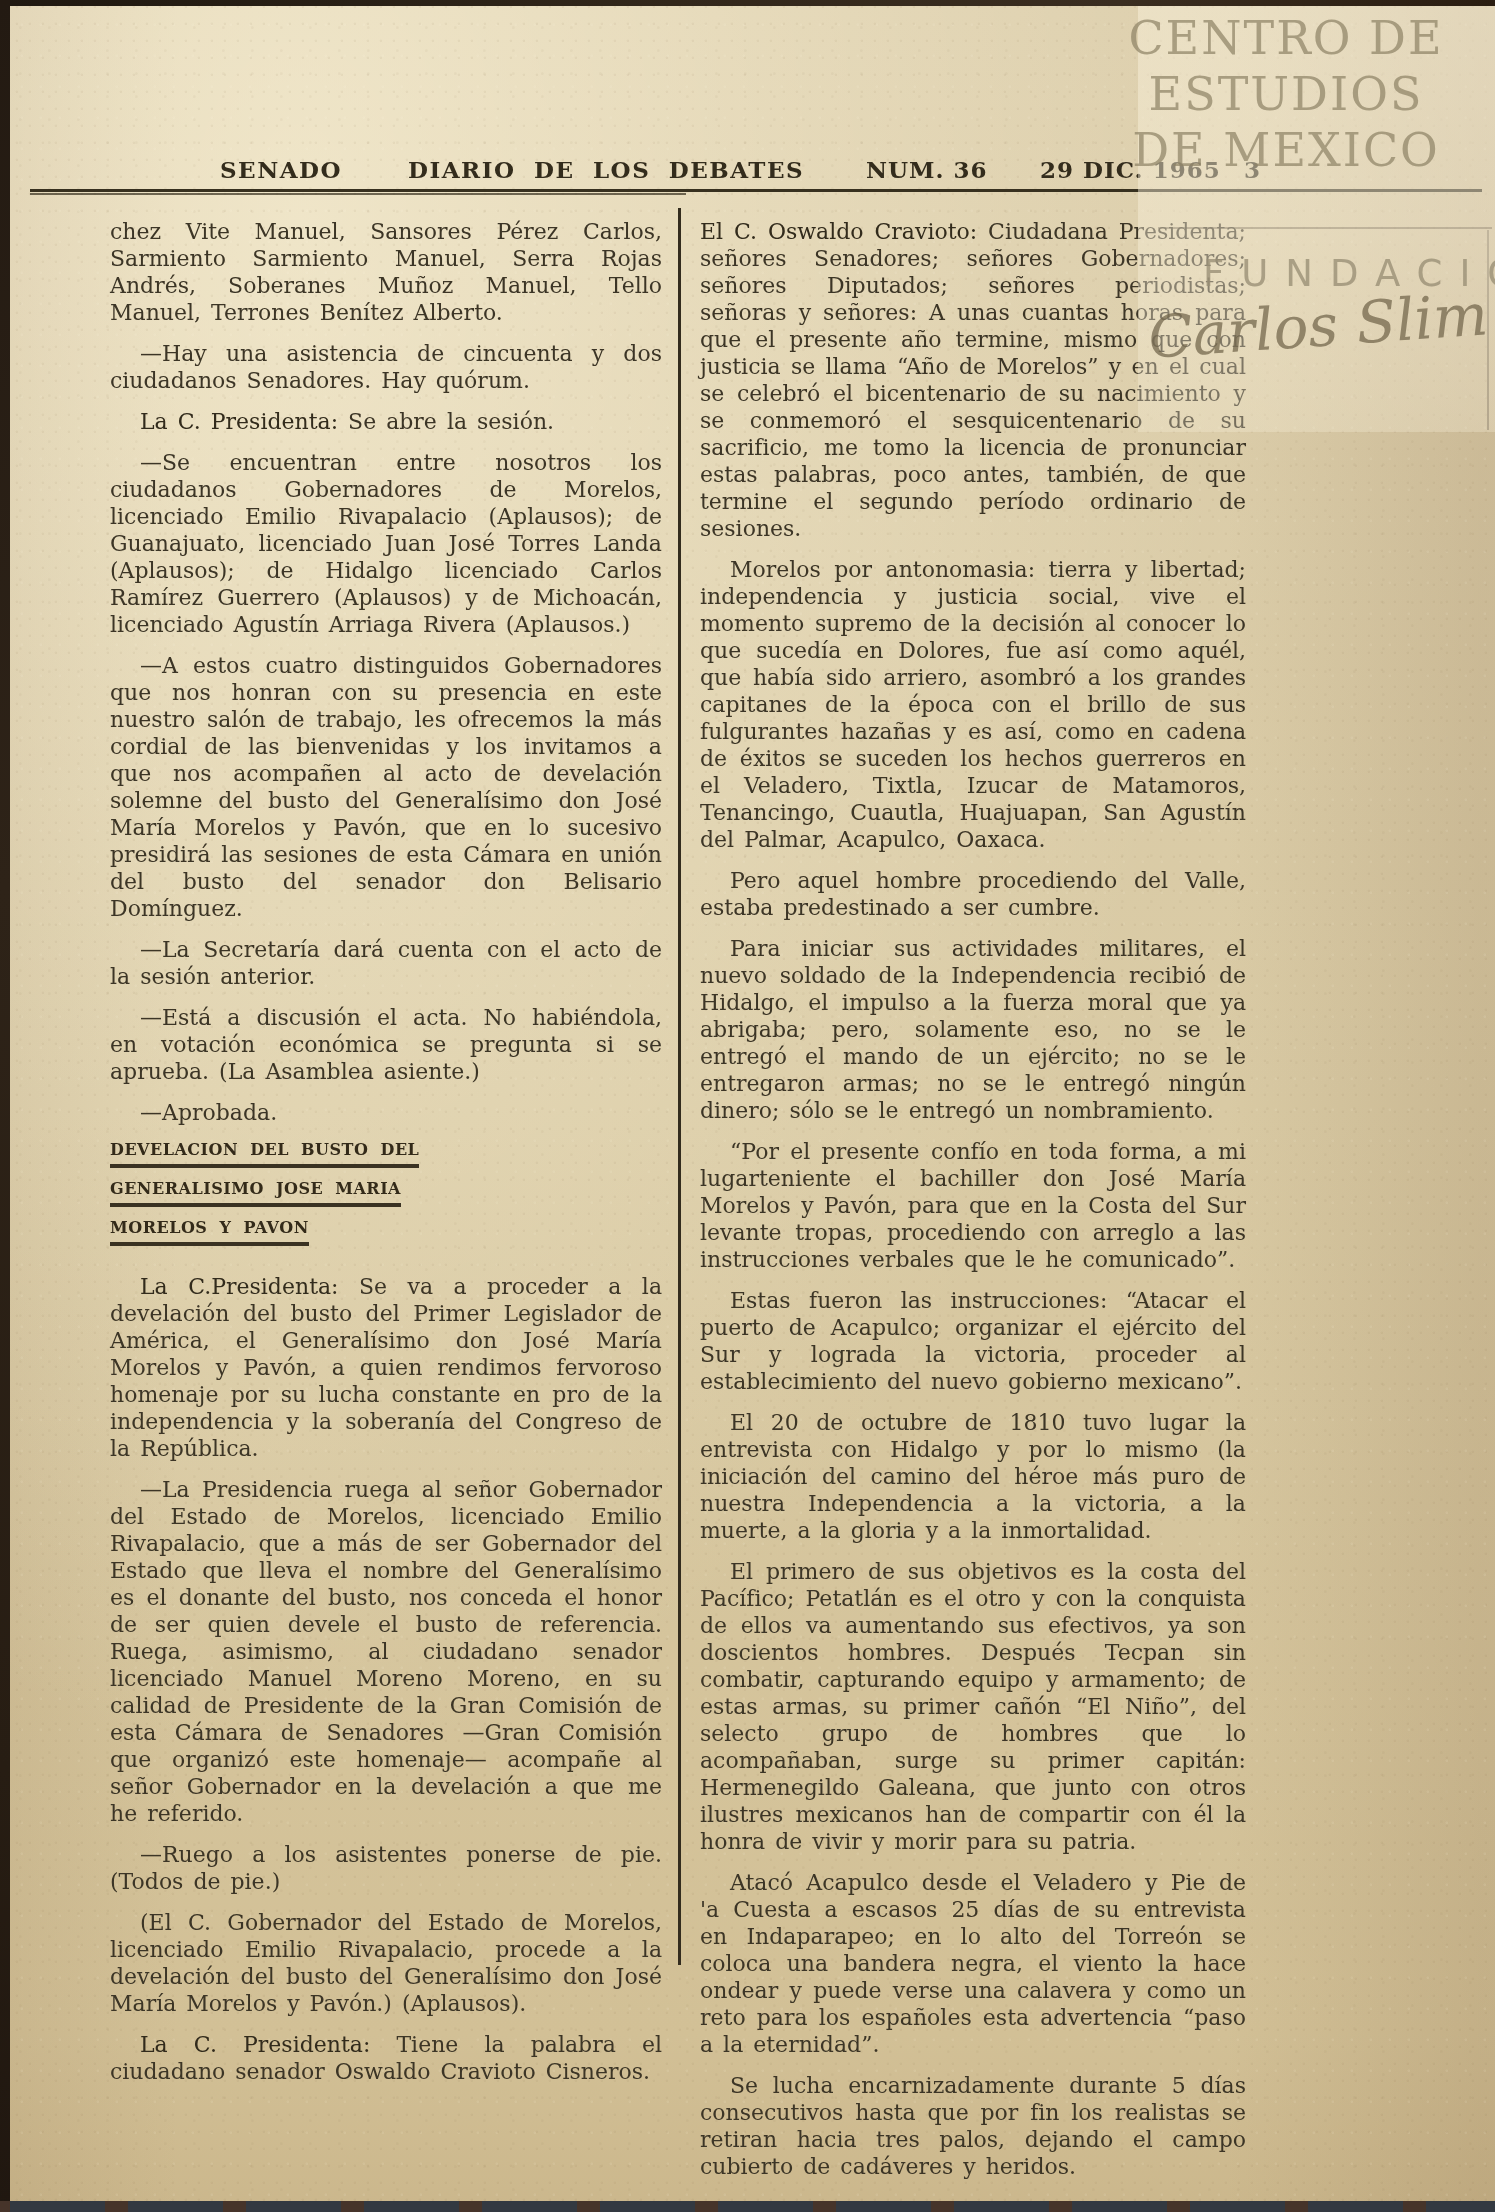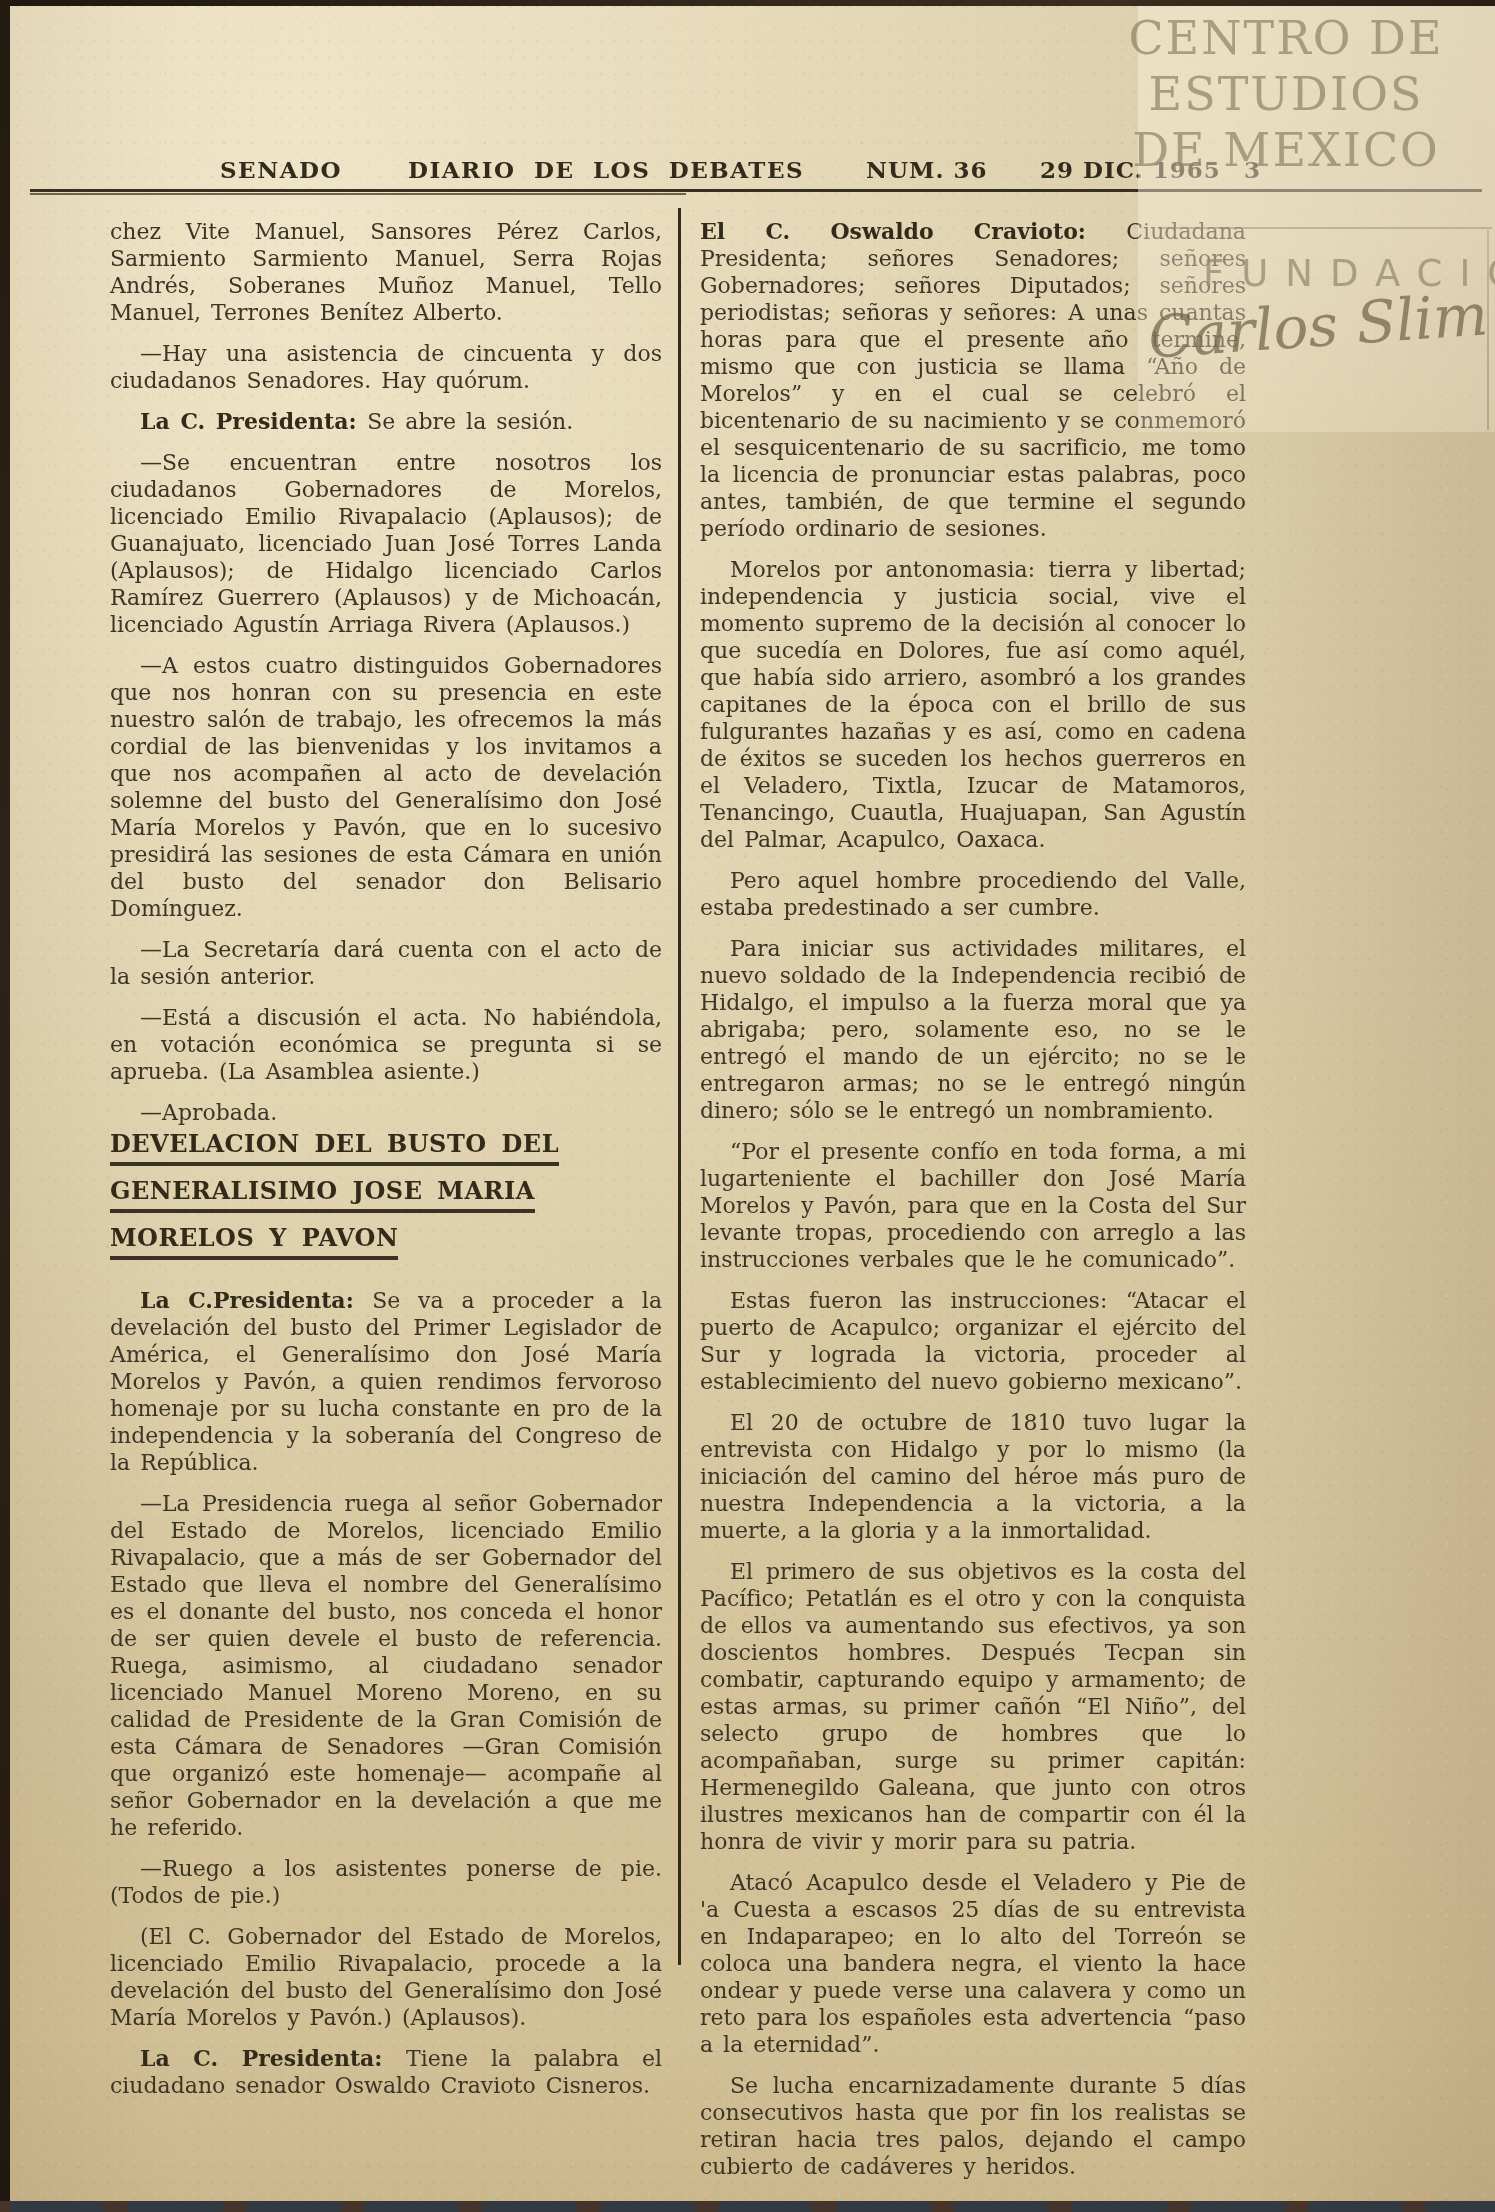--- a/index.html
+++ b/index.html
@@ -32,22 +32,22 @@
   .right-edge-line{position:absolute;z-index:2;left:1487px;top:230px;width:2px;height:200px;background:rgba(70,58,42,.4);}
   .col-divider{position:absolute;z-index:2;left:678px;top:208px;width:3px;height:1757px;background:#332c1e;}
   
   .col{position:absolute;z-index:2;top:206px;font-size:22px;line-height:27px;color:#3c3526;
        text-align:justify;word-spacing:3px;}
   .col-left{left:110px;width:552px;}
   .col-right{left:700px;width:546px;}
   .para{margin:14px 0 0 0;text-indent:30px;}
   .para:first-child{margin-top:12px;}
   .cont{text-indent:0;}
-  .lead{font-weight:bold;color:#322b1c;}
-  .heading{margin-top:6px;font-weight:bold;font-size:24px;line-height:1;color:#332a19;
+  .lead{font-weight:normal;color:#322b1c;}
+  .heading{margin-top:16px;font-weight:bold;font-size:16px;line-height:1;color:#332a19;
            letter-spacing:.5px;word-spacing:6px;text-align:left;text-indent:0;}
   .heading-line{display:inline-block;padding-bottom:6px;border-bottom:4px solid #3a3222;margin-bottom:13px;}
   
   .light-region{position:absolute;z-index:5;left:1138px;top:0;width:357px;height:432px;pointer-events:none;
     background:linear-gradient(180deg, rgba(248,240,218,.50) 0%, rgba(248,240,218,.44) 55%, rgba(248,240,218,.30) 100%);}
   .wm{position:absolute;z-index:6;left:1104px;top:10px;width:364px;text-align:center;
       font-family:"DejaVu Serif", serif;font-size:46px;line-height:56px;letter-spacing:2px;
       color:rgba(143,131,103,.72);white-space:nowrap;}
   .wm-fundacion{position:absolute;z-index:6;left:1203px;top:252px;font-family:"DejaVu Sans", sans-serif;
       font-size:37px;letter-spacing:17px;color:rgba(152,142,116,.78);white-space:nowrap;}

